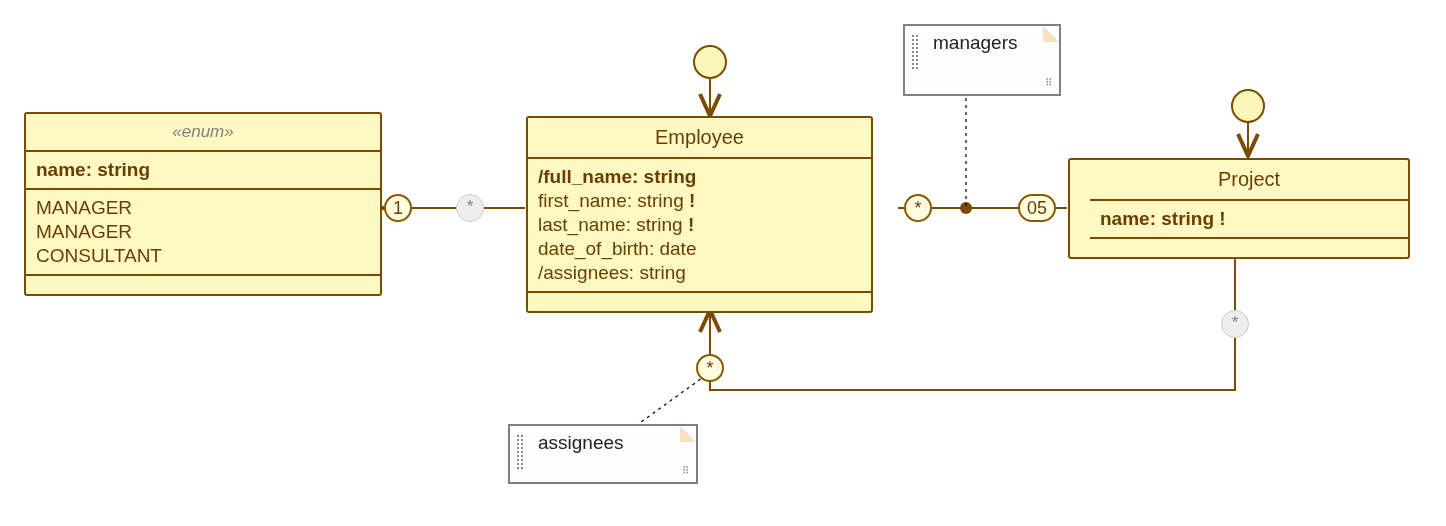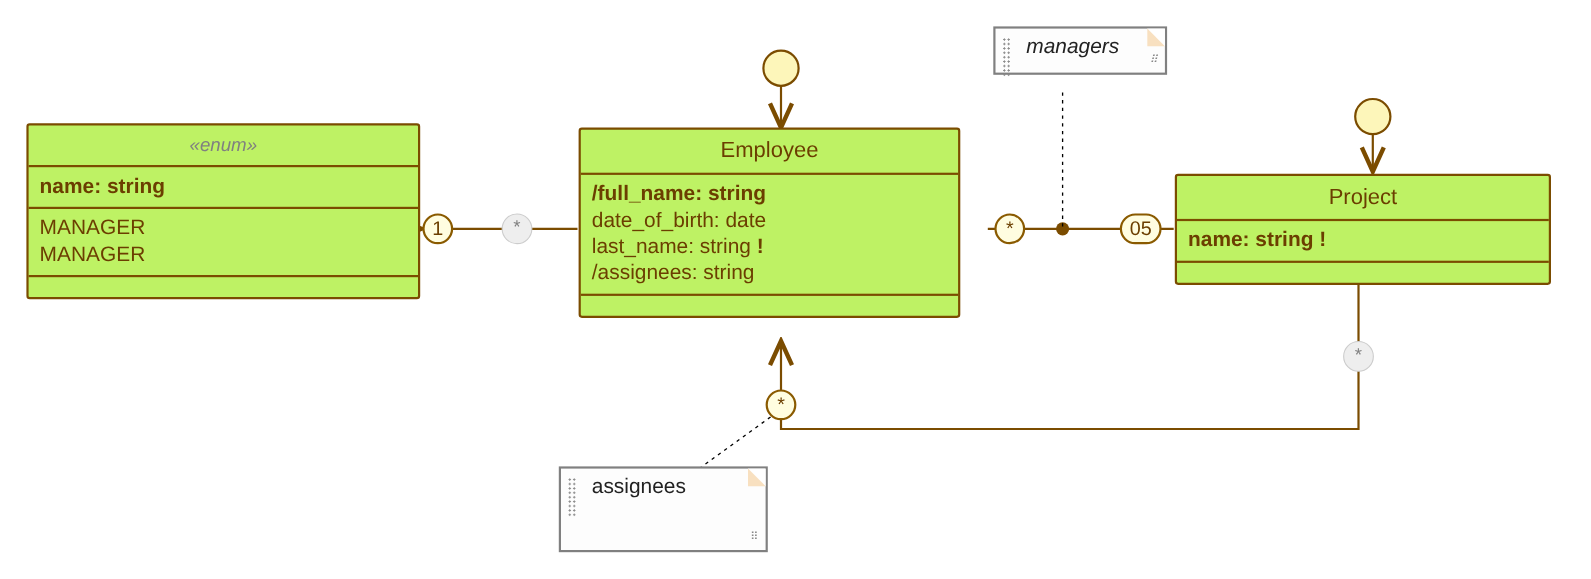--- a/index.html
+++ b/index.html
@@ -19,21 +19,21 @@
   }
   svg {
     position: absolute;
     left: 0; top: 0;
     width: 1446px;
     height: 526px;
     pointer-events: none;
   }
   .uml-class {
     position: absolute;
-    background: #bef264;
+    background: #fef9c3;
     border: 2px solid #7b4c00;
     border-radius: 3px;
     box-sizing: border-box;
   }
   .uml-class .name-section {
     border-bottom: 2px solid #7b4c00;
     text-align: center;
     padding: 8px 6px 8px 6px;
   }
   .uml-class .stereotype {
@@ -150,63 +150,65 @@
   <div class="uml-class" style="left:24px; top:112px; width:358px;">
     <div class="name-section">
       <div class="stereotype">«enum»</div>
     </div>
     <div class="attr-section">
       <span class="pk">name: string</span>
     </div>
     <div class="attr-section">
       <div>MANAGER</div>
       <div>MANAGER</div>
+      <div>CONSULTANT</div>
     </div>
     <div class="op-section"></div>
   </div>
 
   <div class="uml-class" style="left:526px; top:116px; width:347px;">
     <div class="name-section">
       <span class="cls-name">Employee</span>
     </div>
     <div class="attr-section">
       <div class="pk">/full_name: string</div>
+      <div><span class="mand">first_name: string</span></div>
+      <div><span class="mand">last_name: string</span></div>
       <div><span>date_of_birth: date</span></div>
-      <div><span class="mand">last_name: string</span></div>
       <div><span>/assignees: string</span></div>
     </div>
     <div class="op-section"></div>
   </div>
 
-  <div class="uml-class" style="left:1068px; top:158px; width:342px;">
+  <div class="uml-class" style="left:1068px; top:158px; width:342px;padding-left:20px;">
     <div class="name-section">
       <span class="cls-name">Project</span>
     </div>
     <div class="attr-section">
       <span class="pk mand">name: string</span>
     </div>
     <div class="op-section"></div>
   </div>
 
   <div class="mult" style="left:384px; top:194px;">1</div>
   <div class="pastille" style="left:456px; top:194px;">*</div>
 
   <div class="mult" style="left:904px; top:194px;">*</div>
   <div class="mult" style="left:1018px; top:194px; width:38px; border-radius:19px;">05</div>
 
   <div class="mult" style="left:696px; top:354px;">*</div>
   <div class="pastille" style="left:1221px; top:310px;">*</div>
 
-  <div class="note" style="left:903px; top:24px; width:158px; height:44px;font-style:italic;">
+  <div class="note" style="left:903px; top:24px; width:158px; height:72px;">
     <div class="dots"></div>
     <div class="fold"></div>
     <span>managers</span>
     <div class="resize">⠿</div>
   </div>
 
-  <div class="note" style="left:508px; top:424px; width:190px; height:78px;">
+  <div class="note" style="left:508px; top:424px; width:190px; height:60px;">
     <div class="dots"></div>
     <div class="fold"></div>
     <span>assignees</span>
     <div class="resize">⠿</div>
   </div>
 
 </div>
 
 </body></html>

